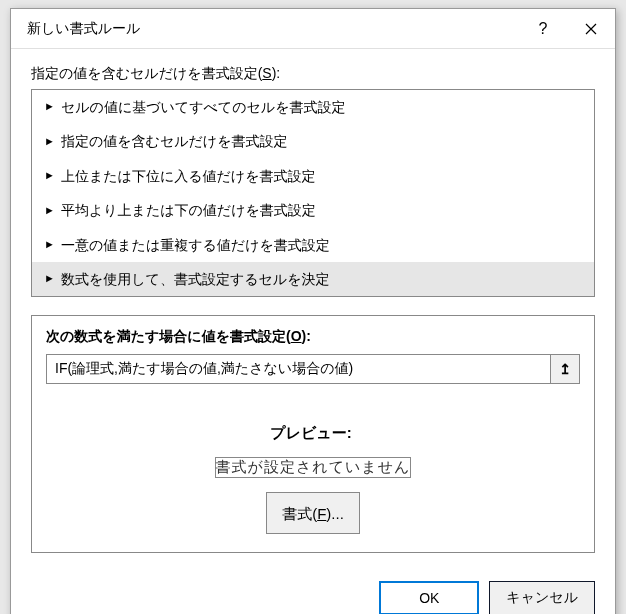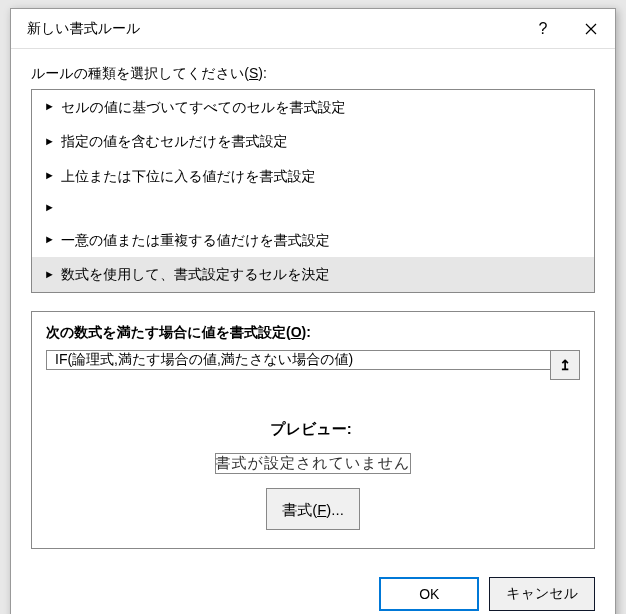--- a/index.html
+++ b/index.html
@@ -82,21 +82,21 @@
       font-weight: bold;
       margin-bottom: 8px;
     }
     .formula-label u { text-decoration: underline; }
     .formula-row {
       display: flex;
       margin-bottom: 40px;
     }
     .formula-input {
       flex: 1;
-      height: 20px;
+      height: 30px;
       border: 1px solid #888;
       padding: 0 8px;
       font-size: 14px;
       font-family: inherit;
       outline: none;
       border-right: none;
     }
     .ref-btn {
       width: 30px;
       height: 30px;
@@ -176,38 +176,39 @@
     <div class="titlebar-btn close-btn">
       <svg width="12" height="12" viewBox="0 0 12 12">
           <path d="M1 1 L11 11 M11 1 L1 11" stroke="currentColor" stroke-width="1.2" fill="none"></path>
         </svg>
     </div>
   </div>
 
   <div class="content">
 
     <div class="section-label">
-      <span>ルールの種類を選択してください(</span><u>S</u><span>):</span>
+      <span>指定の値を含むセルだけを書式設定(</span><u>S</u><span>):</span>
     </div>
 
     <div class="rule-list" id="rule-list">
         <div class="rule-item">
           <span class="bullet">►</span>
           <span>セルの値に基づいてすべてのセルを書式設定</span>
         </div>
         <div class="rule-item">
           <span class="bullet">►</span>
           <span>指定の値を含むセルだけを書式設定</span>
         </div>
         <div class="rule-item">
           <span class="bullet">►</span>
           <span>上位または下位に入る値だけを書式設定</span>
         </div>
         <div class="rule-item">
           <span class="bullet">►</span>
+          <span>平均より上または下の値だけを書式設定</span>
         </div>
         <div class="rule-item">
           <span class="bullet">►</span>
           <span>一意の値または重複する値だけを書式設定</span>
         </div>
         <div class="rule-item selected">
           <span class="bullet">►</span>
           <span>数式を使用して、書式設定するセルを決定</span>
         </div>
       </div>

